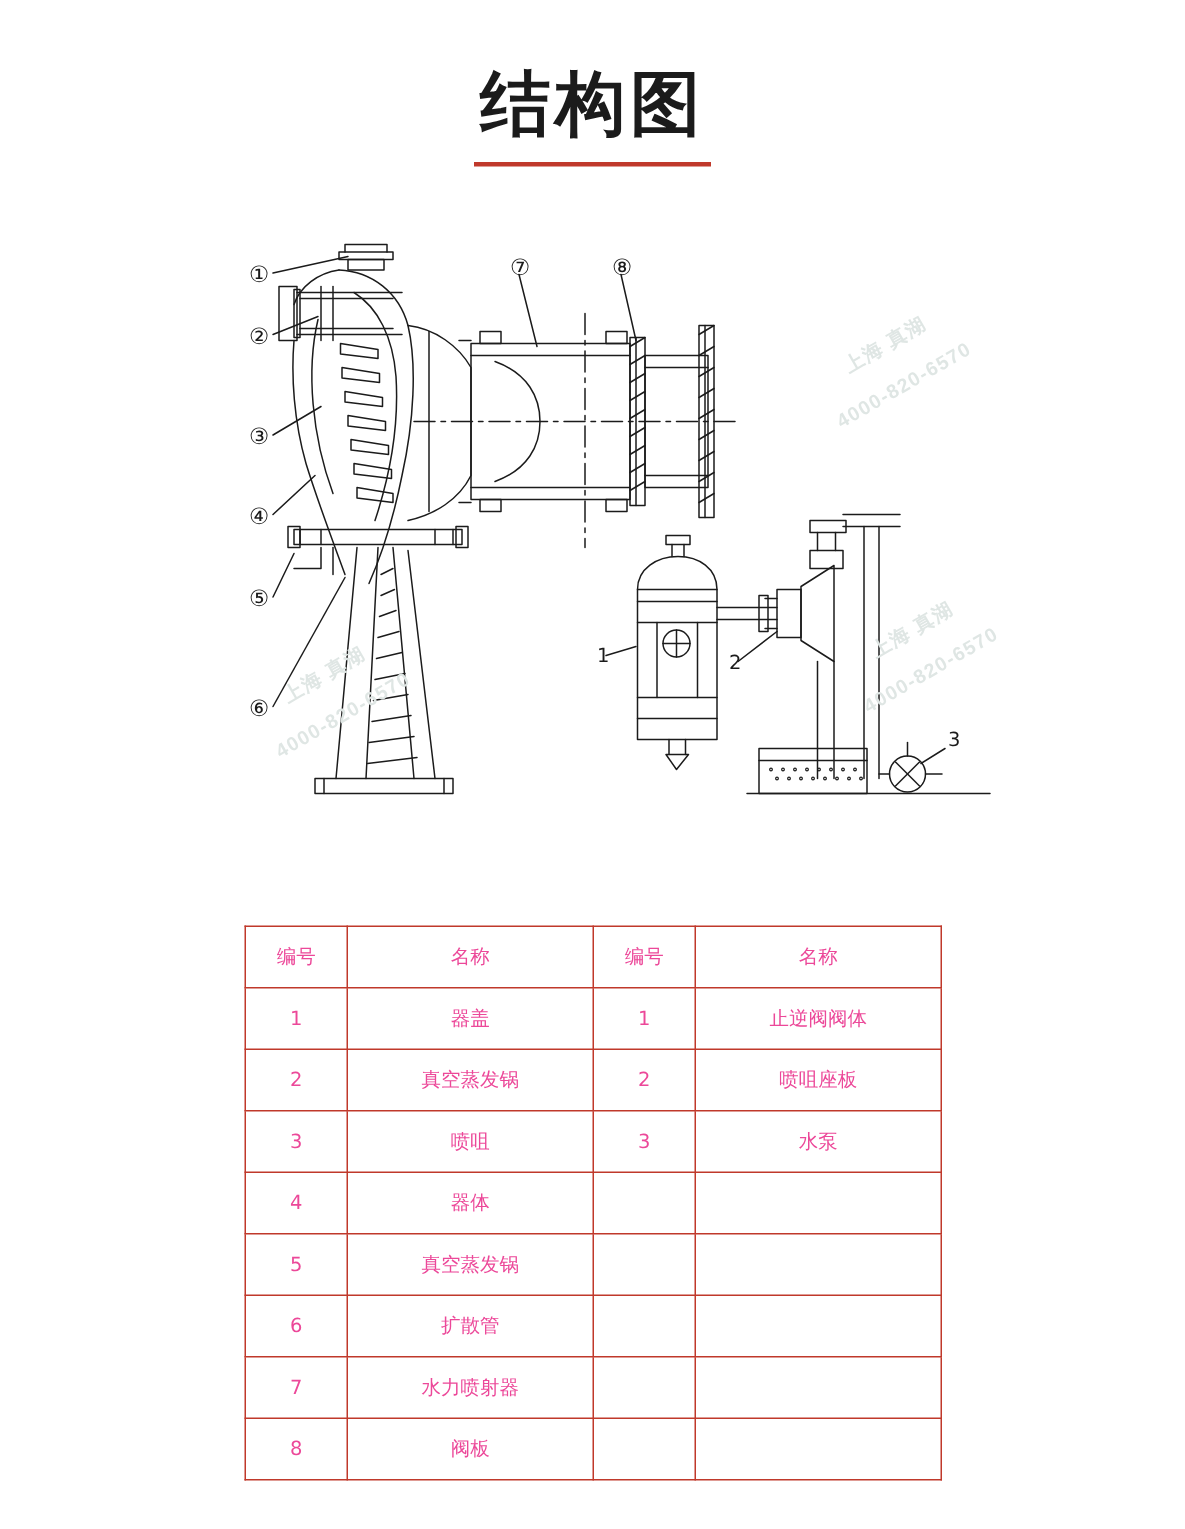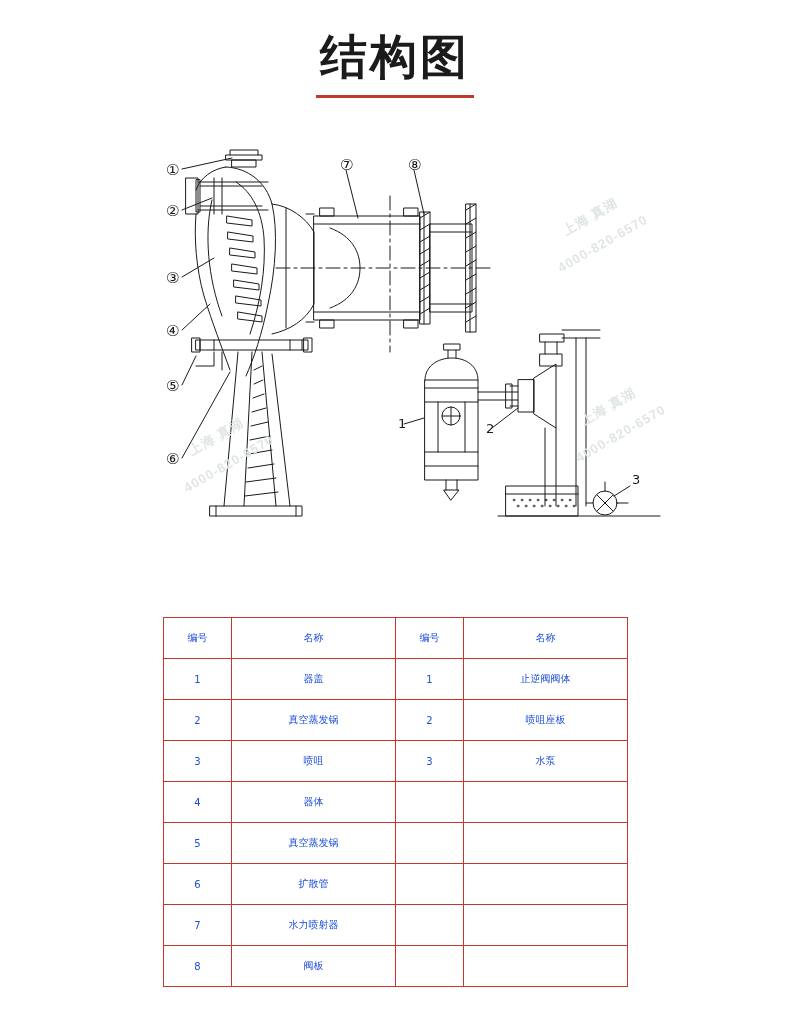--- a/index.html
+++ b/index.html
@@ -17,21 +17,21 @@
   }
   .page {
     width: 790px;
     height: 1019px;
     position: relative;
   }
 
   
   .title-wrap {
     text-align: center;
-    padding-top: 32px;
+    padding-top: 45px;
   }
   .title {
     font-size: 47px;
     font-weight: bold;
     letter-spacing: 3px;
     color: #1b1b1b;
     line-height: 1.05;
     font-family: "DejaVu Sans", "Liberation Sans", sans-serif;
   }
   .title-rule {
@@ -70,23 +70,23 @@
   table {
     border-collapse: collapse;
     width: 464px;
     table-layout: fixed;
   }
   td, th {
     border: 1px solid #c0392b;
     height: 40px;
     text-align: center;
     vertical-align: middle;
-    font-size: 10px;
+    font-size: 13px;
     font-weight: normal;
-    color: #1d4ed8;
+    color: #ec4899;
     font-family: "DejaVu Sans", "Liberation Sans", sans-serif;
     padding: 0;
   }
   col.c1 { width: 68px; }
   col.c2 { width: 164px; }
   col.c3 { width: 68px; }
   col.c4 { width: 164px; }
 </style>
 </head>
 <body>

